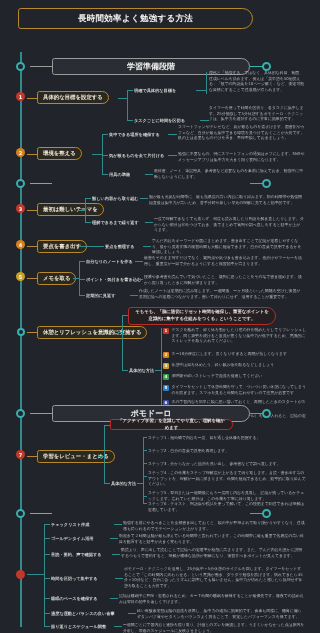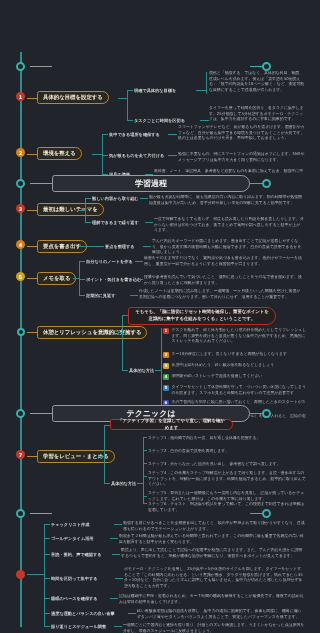--- a/index.html
+++ b/index.html
@@ -98,25 +98,31 @@
     display: flex; align-items: center; justify-content: center;
     margin-right: 2.5px; margin-top: .5px;
   }
   .step .txt { font-size: 3.9px; line-height: 1.45; color: #b9bcc0; }
 </style>
 </head>
 <body>
 
 <div id="map">
 
+  <div class="title-banner">
+    <span class="t">長時間効率よく勉強する方法</span>
+  </div>
 
   <div class="spine"></div>
 
   <div class="spine-dot" style="top:62px"></div>
   <div class="sec-lead" style="top:66px"></div>
+  <div class="sec" style="top:58px">
+    <span class="t">学習準備段階</span>
+  </div>
   <div class="sec-tail" style="top:66px"></div>
   <div class="spine-dot" style="top:62px;left:262px"></div>
 
   <div class="badge-dot" style="top:92px">1</div>
   <div class="topic-lead" style="top:98px;left:27px;width:10px"></div>
   <div class="topic" style="top:91px;left:37px">
     <span class="t">具体的な目標を設定する</span>
   </div>
   <div class="hline" style="top:98px;left:118px;width:9px"></div>
   <div class="vline" style="top:90px;left:127px;height:30px"></div>
@@ -150,23 +156,20 @@
   <div class="hline" style="top:155px;left:168px;width:9px"></div>
   <div class="para" style="top:151px;left:178px;width:128px">勉強に不要なもの、特にスマートフォンの通知はオフにします。SNSやメッセージアプリは集中力を大きく削ぐ要因になります。</div>
 
   <div class="hline" style="top:174px;left:102px;width:6px"></div>
   <div class="sublabel" style="top:172px;left:109px">用具の準備</div>
   <div class="hline" style="top:174px;left:145px;width:8px"></div>
   <div class="para" style="top:168px;left:154px;width:150px">教科書、ノート、筆記用具、参考書など必要なものを事前に揃えておき、勉強中に中断しないようにします。</div>
 
   <div class="spine-dot" style="top:179px"></div>
   <div class="sec-lead" style="top:183px"></div>
-  <div class="sec" style="top:175px">
-    <span class="t">学習過程</span>
-  </div>
   <div class="sec-tail" style="top:183px"></div>
   <div class="spine-dot" style="top:179px;left:262px"></div>
 
   <div class="badge-dot" style="top:204px">3</div>
   <div class="topic-lead" style="top:210px;left:27px;width:10px"></div>
   <div class="topic" style="top:203px;left:37px">
     <span class="t">最初は難しいテーマを</span>
   </div>
   <div class="hline" style="top:210px;left:79px;width:6px"></div>
   <div class="vline" style="top:198px;left:85px;height:24px"></div>
@@ -257,21 +260,21 @@
     <span class="txt">次の学習内容を簡単に頭に思い描いておくと、再開したときのスタートがスムーズになります</span>
   </div>
   <div class="step" style="top:413px;left:163px;width:145px">
     <span class="sq" style="background:#7b4fa0">7</span>
     <span class="txt">アクティブレスト（歩く、アクティブリコール）を取り入れると、記憶の定着率が高まります</span>
   </div>
 
   <div class="spine-dot" style="top:409px"></div>
   <div class="sec-lead" style="top:413px"></div>
   <div class="sec" style="top:405px">
-    <span class="t">テクニックは</span>
+    <span class="t">ポモドーロ</span>
   </div>
   <div class="sec-tail" style="top:413px"></div>
   <div class="spine-dot" style="top:409px;left:262px"></div>
 
   <div class="badge-dot" style="top:450px">7</div>
   <div class="topic-lead" style="top:456px;left:27px;width:10px"></div>
   <div class="topic" style="top:450px;left:37px">
     <span class="t">学習をレビュー・まとめる</span>
   </div>
   <div class="hline" style="top:456px;left:98px;width:6px"></div>

